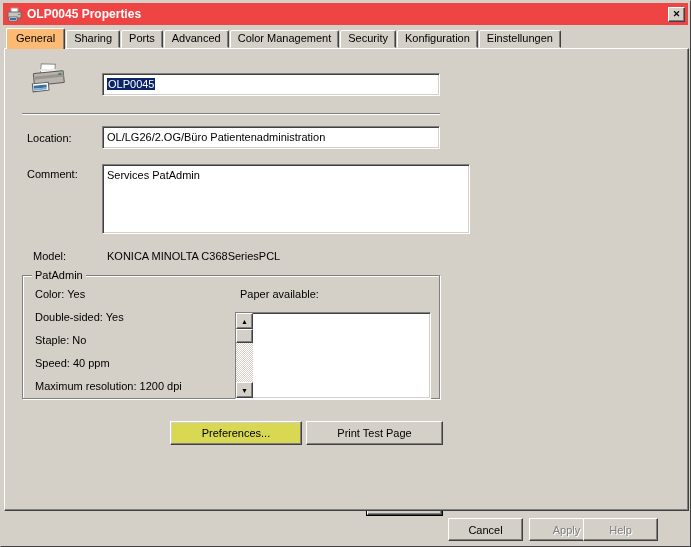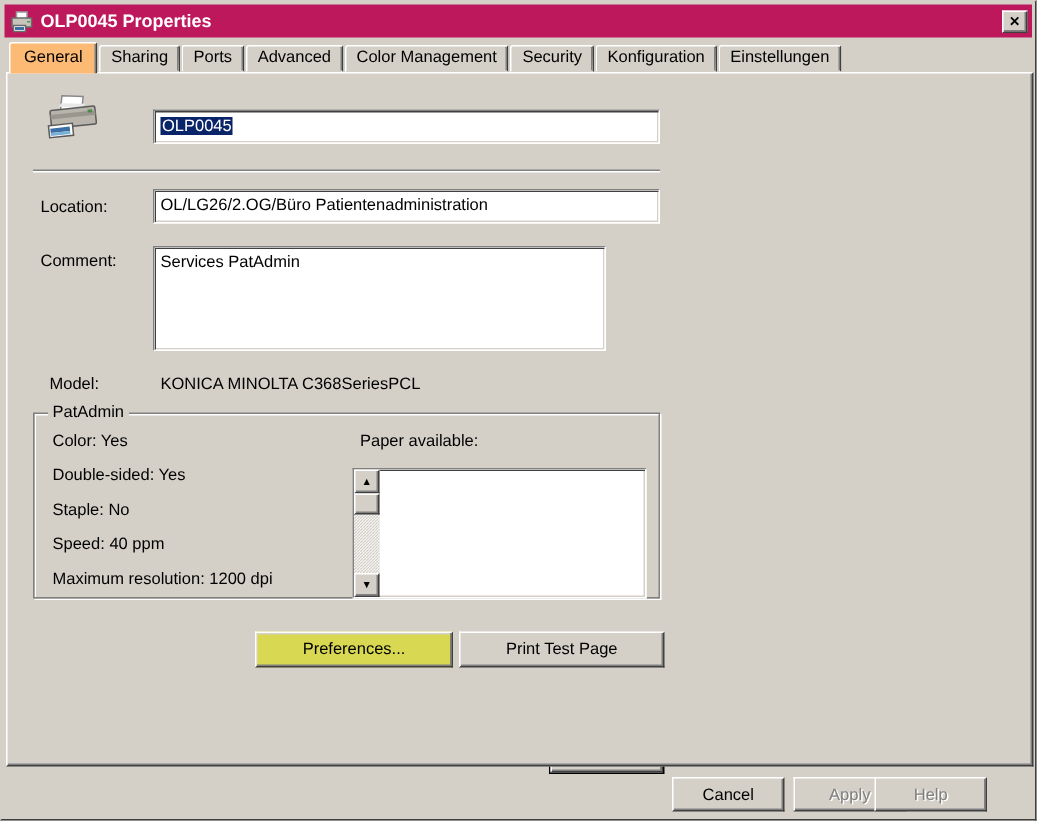--- a/index.html
+++ b/index.html
@@ -16,21 +16,21 @@
     background: #d4d0c8;
     border-right: 1px solid #404040;
     border-bottom: 1px solid #404040;
     border-left: 1px solid #d4d0c8;
     border-top: 1px solid #d4d0c8;
     overflow: hidden;
   }
   
   .titlebar {
     position: absolute; left: 2px; top: 2px; right: 2px; height: 22px;
-    background: #be185d;
+    background: #ef4444;
     display: flex; align-items: center;
     padding: 0 3px;
   }
   .titlebar .ticon { width: 17px; height: 15px; flex: 0 0 auto; }
   .title-text {
     color: #ffffff; font-weight: bold; font-size: 12px;
     margin-left: 4px; white-space: nowrap;
   }
   .close-btn {
     margin-left: auto;
@@ -91,21 +91,21 @@
   .lbl { position: absolute; white-space: nowrap; }
   .lbl-location { left: 22px; top: 83px; text-align: center; }
   .lbl-comment  { left: 22px; top: 119px; }
   .lbl-model    { left: 28px; top: 201px; }
   .model-value  { left: 102px; top: 201px; }
   .location-field {
     position: absolute; left: 97px; top: 77px; width: 338px; height: 23px;
     padding: 4px 3px 0 4px;
   }
   .comment-field {
-    position: absolute; left: 97px; top: 115px; width: 302px; height: 70px;
+    position: absolute; left: 97px; top: 115px; width: 368px; height: 70px;
     padding: 4px 3px 0 4px;
   }
   
   .groupbox {
     position: absolute; left: 17px; top: 226px; width: 418px; height: 124px;
     border: 1px solid #808080;
     box-shadow: 1px 1px 0 #ffffff, inset 1px 1px 0 #ffffff;
   }
   .groupbox-legend {
     position: absolute; top: -7px; left: 9px;

